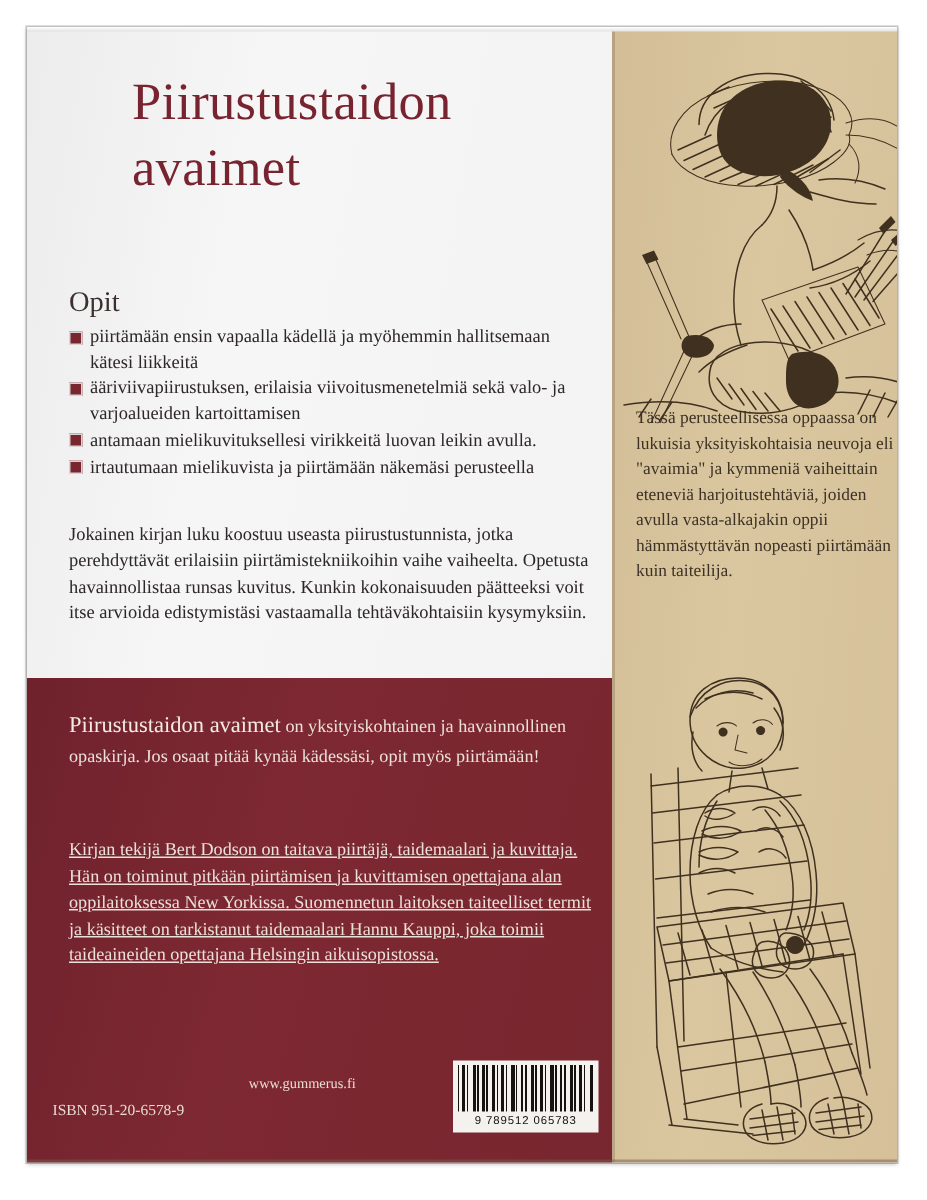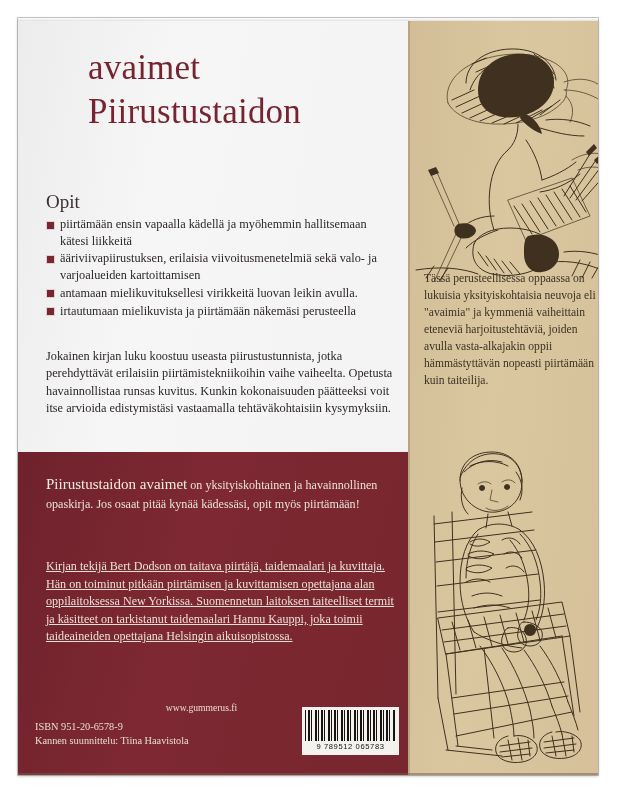--- a/index.html
+++ b/index.html
@@ -268,22 +268,22 @@
 </head>
 <body>
 
 <div id="book">
 
   <div id="top-edge"></div>
 
   <div id="white-panel">
 
     <div class="title">
+      <span class="title-line">Piirustustaidon</span>
       <span class="title-line">avaimet</span>
-      <span class="title-line">Piirustustaidon</span>
     </div>
 
     <div class="opit-heading">Opit</div>
 
     <ul id="bullet-list">
       <li>piirtämään ensin vapaalla kädellä ja myöhemmin hallitsemaan kätesi liikkeitä</li>
       <li>ääriviivapiirustuksen, erilaisia viivoitusmenetelmiä sekä valo- ja varjoalueiden kartoittamisen</li>
       <li>antamaan mielikuvituksellesi virikkeitä luovan leikin avulla.</li>
       <li>irtautumaan mielikuvista ja piirtämään näkemäsi perusteella</li>
     </ul>
@@ -296,21 +296,20 @@
     <p id="blurb-paragraph">
       <span class="book-title-inline">Piirustustaidon avaimet</span><span> on yksityiskohtainen ja havainnollinen opaskirja. Jos osaat pitää kynää kädessäsi, opit myös piirtämään!</span>
     </p>
 
     <p id="author-paragraph">Kirjan tekijä Bert Dodson on taitava piirtäjä, taidemaalari ja kuvittaja. Hän on toiminut pitkään piirtämisen ja kuvittamisen opettajana alan oppilaitoksessa New Yorkissa. Suomennetun laitoksen taiteelliset termit ja käsitteet on tarkistanut taidemaalari Hannu Kauppi, joka toimii taideaineiden opettajana Helsingin aikuisopistossa.</p>
 
     <div id="colophon">
       <span id="publisher-url">www.gummerus.fi</span>
       <span class="colophon-rows">
         <span>ISBN 951-20-6578-9</span>
-        <span>Kannen suunnittelu: Tiina Haavistola</span>
       </span>
     </div>
 
     <div id="barcode">
       <div id="barcode-bars"></div>
       <div id="barcode-digits">9  789512  065783</div>
     </div>
   </div>
 
   <div id="tan-panel">

